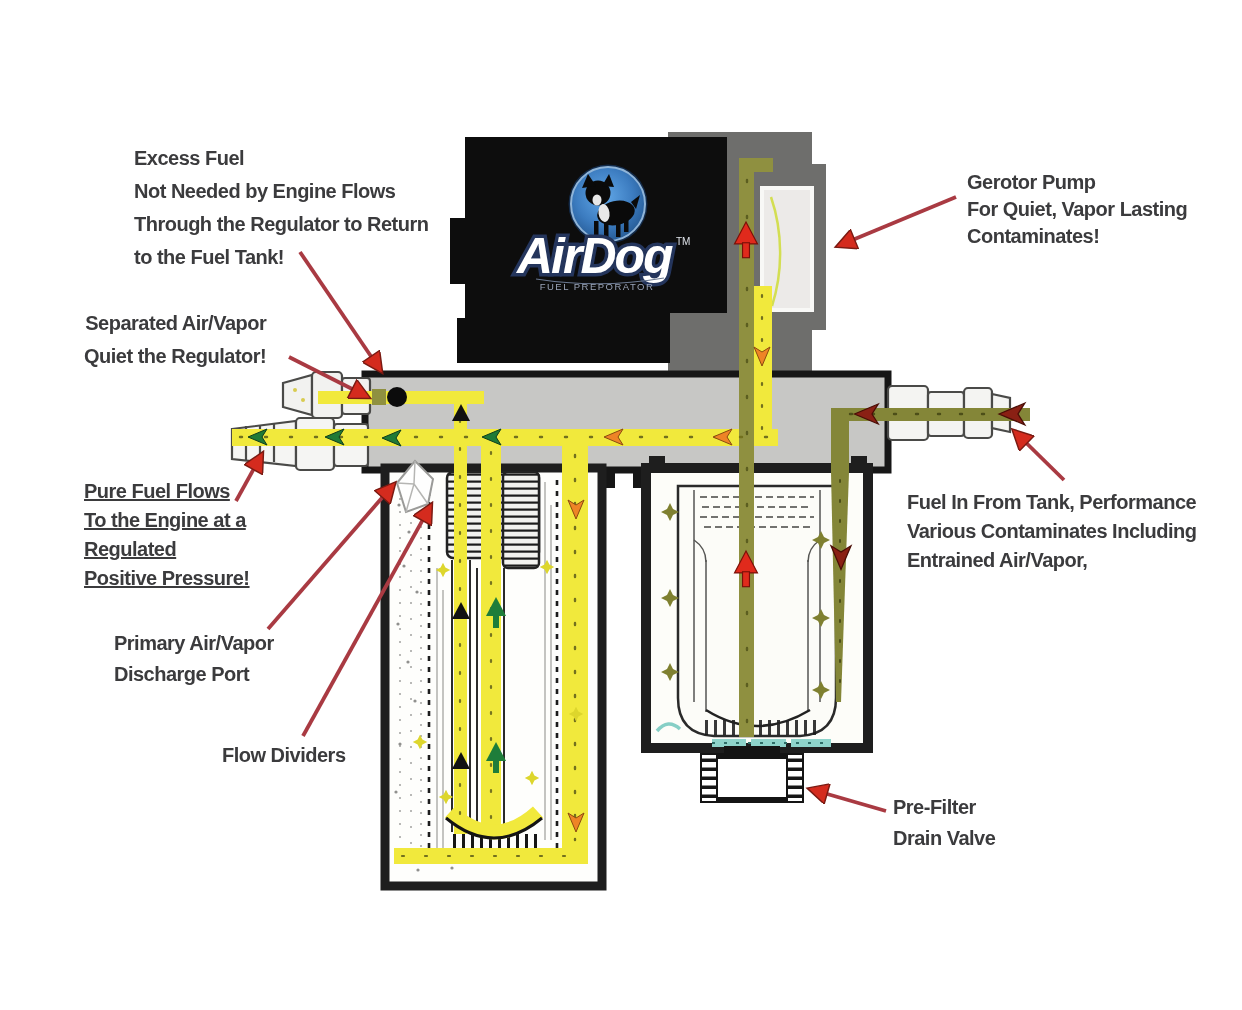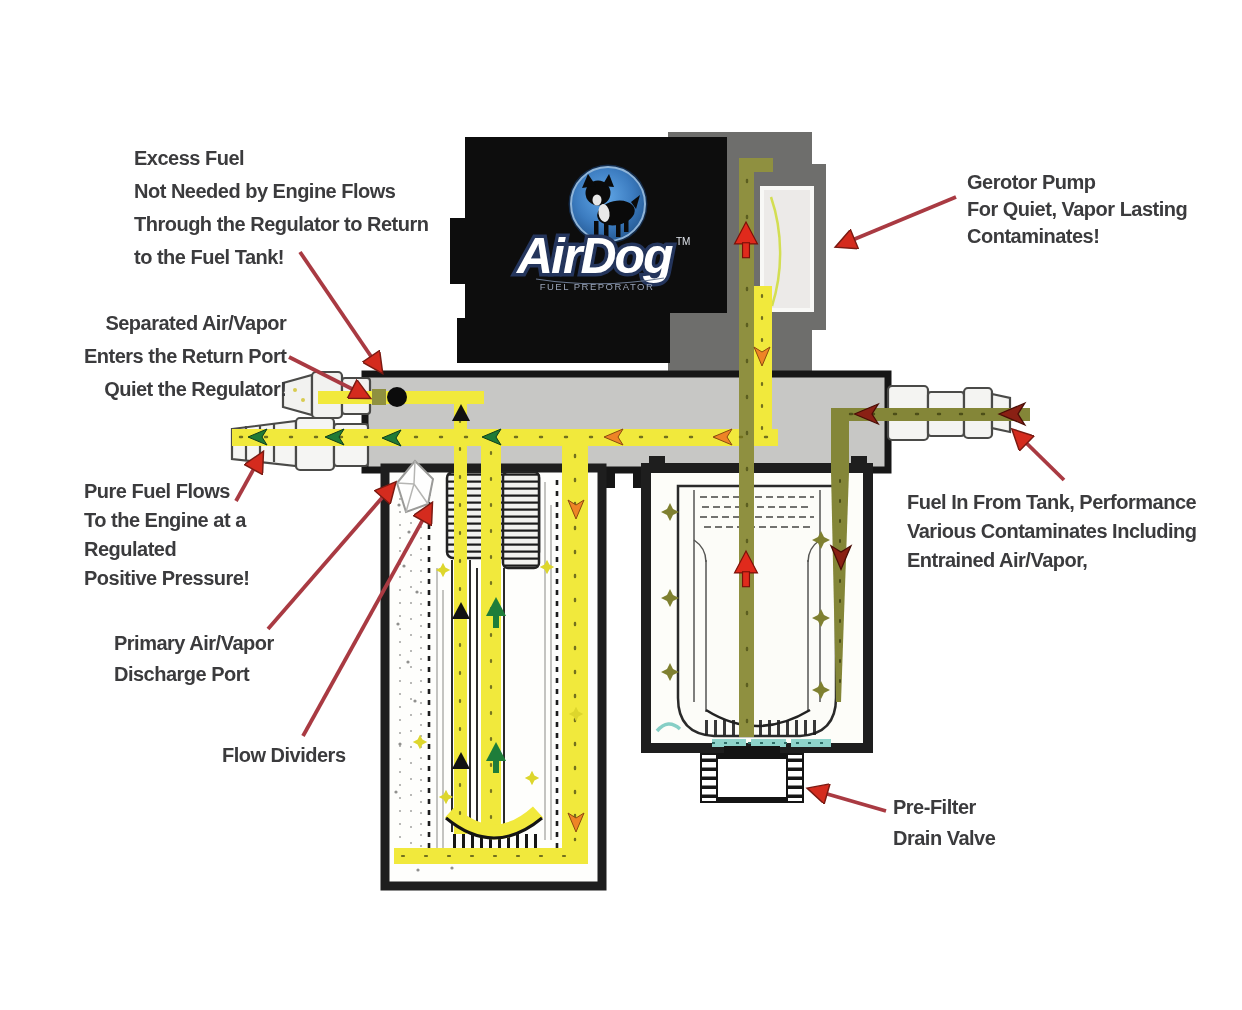--- a/index.html
+++ b/index.html
@@ -270,25 +270,24 @@
 
 <div class="lbl" style="left:134px;top:142px;line-height:33px;">
   <span class="ln">Excess Fuel</span>
   <span class="ln">Not Needed by Engine Flows</span>
   <span class="ln">Through the Regulator to Return</span>
   <span class="ln">to the Fuel Tank!</span>
 </div>
 
 <div class="lbl" style="left:84px;top:307px;line-height:33px;text-align:right;">
   <span class="ln">Separated Air/Vapor</span>
-  <span class="ln">Enters the Return Port</span>
   <span class="ln">Quiet the Regulator!</span>
 </div>
 
-<div class="lbl" style="left:84px;top:477px;line-height:29px;">
+<div class="lbl" style="left:84px;top:477px;line-height:29px;text-decoration:underline;">
   <span class="ln">Pure Fuel Flows</span>
   <span class="ln">To the Engine at a</span>
   <span class="ln">Regulated</span>
   <span class="ln">Positive Pressure!</span>
 </div>
 
 <div class="lbl" style="left:114px;top:628px;line-height:31px;">
   <span class="ln">Primary Air/Vapor</span>
   <span class="ln">Discharge Port</span>
 </div>

